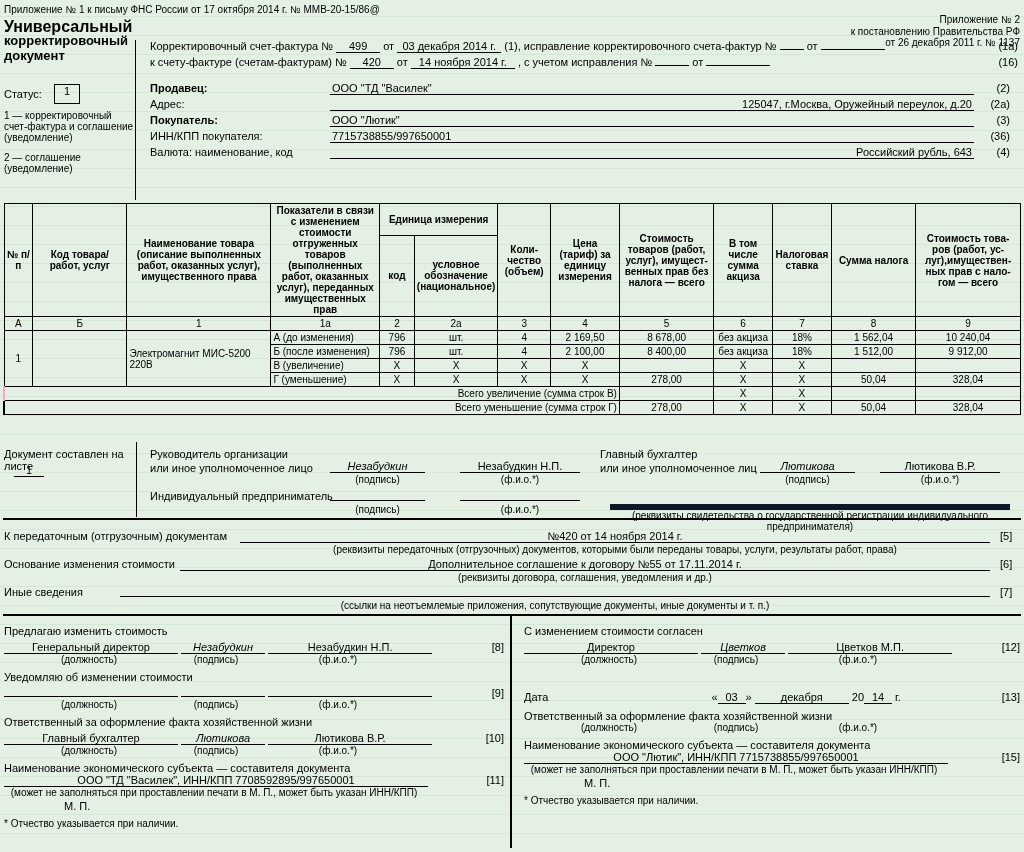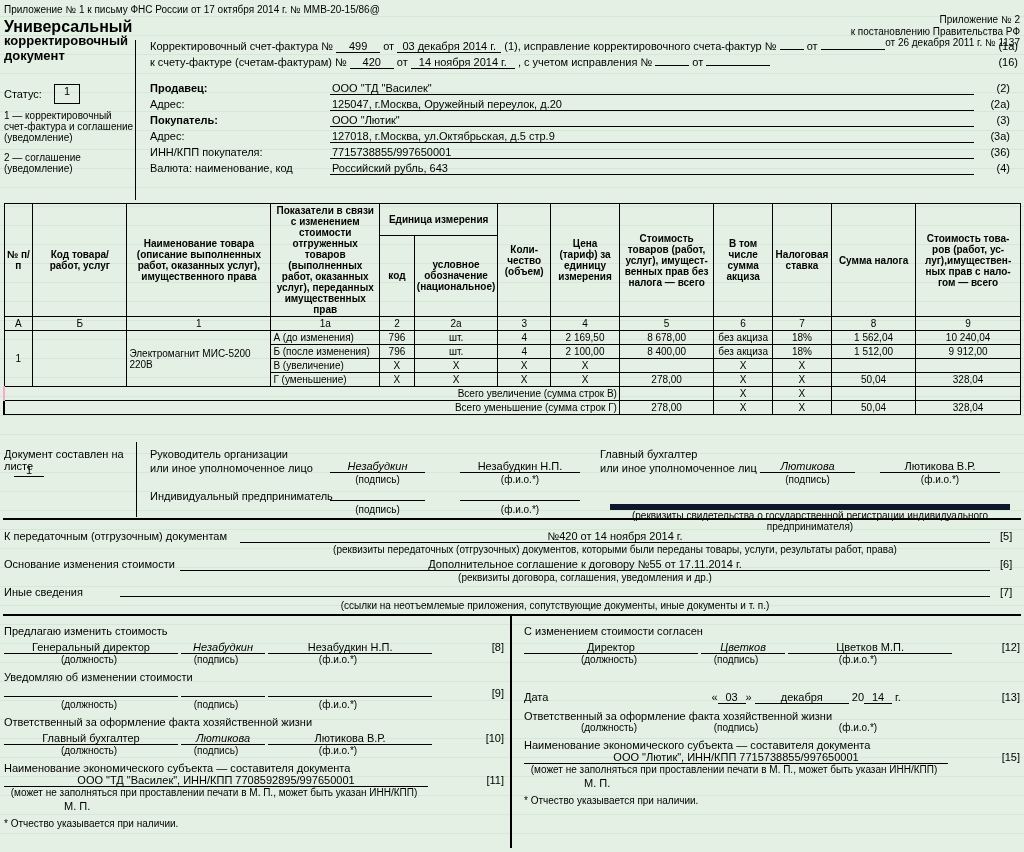--- a/index.html
+++ b/index.html
@@ -51,25 +51,24 @@
 <span class="field" style="width:100px">14 ноября 2014 г.</span>
 <span>, с учетом исправления №</span>
 <span class="field" style="width:30px"></span>
 <span>от</span>
 <span class="field" style="width:60px"></span>
 </div>
 <div class="abs r" style="right:6px;top:56px">(16)</div>
 
 <div class="abs" style="left:150px;top:82px;width:860px">
 <div style="height:16px"><span class="b" style="display:inline-block;width:180px">Продавец:</span><span class="field" style="width:640px;text-align:left">ООО "ТД "Василек"</span><span style="float:right">(2)</span></div>
-<div style="height:16px"><span style="display:inline-block;width:180px">Адрес:</span><span class="field" style="width:640px;text-align:left">125047, г.Москва, Оружейный переулок, д.20</span><span style="float:right">(2а)</span></div>
+<div style="height:16px"><span style="display:inline-block;width:180px">Адрес:</span><span class="field" style="width:640px;text-align:right">125047, г.Москва, Оружейный переулок, д.20</span><span style="float:right">(2а)</span></div>
 <div style="height:16px"><span class="b" style="display:inline-block;width:180px">Покупатель:</span><span class="field" style="width:640px;text-align:left">ООО "Лютик"</span><span style="float:right">(3)</span></div>
-<div style="height:16px"><span style="display:inline-block;width:180px">Адрес:</span><span class="field" style="width:640px;text-align:left">127018, г.Москва, ул.Октябрьская, д.5 стр.9</span><span style="float:right">(3а)</span></div>
 <div style="height:16px"><span style="display:inline-block;width:180px">ИНН/КПП покупателя:</span><span class="field" style="width:640px;text-align:left">7715738855/997650001</span><span style="float:right">(36)</span></div>
-<div style="height:16px"><span style="display:inline-block;width:180px">Валюта: наименование, код</span><span class="field" style="width:640px;text-align:left">Российский рубль, 643</span><span style="float:right">(4)</span></div>
+<div style="height:16px"><span style="display:inline-block;width:180px">Валюта: наименование, код</span><span class="field" style="width:640px;text-align:right">Российский рубль, 643</span><span style="float:right">(4)</span></div>
 </div>
 
 <table class="tbl" style="left:3px;top:203px;width:1018px">
 <tbody>
       <tr>
 <th rowspan="2" style="width:24px">№ п/п</th>
 <th rowspan="2" style="width:90px">Код товара/ работ, услуг</th>
 <th rowspan="2" style="width:140px">Наименование товара (описание выполненных работ, оказанных услуг), имущественного права</th>
 <th rowspan="2" style="width:104px">Показатели в связи с изменением стоимости отгруженных товаров (выполненных работ, оказанных услуг), переданных имущественных прав</th>
 <th colspan="2">Единица измерения</th>

